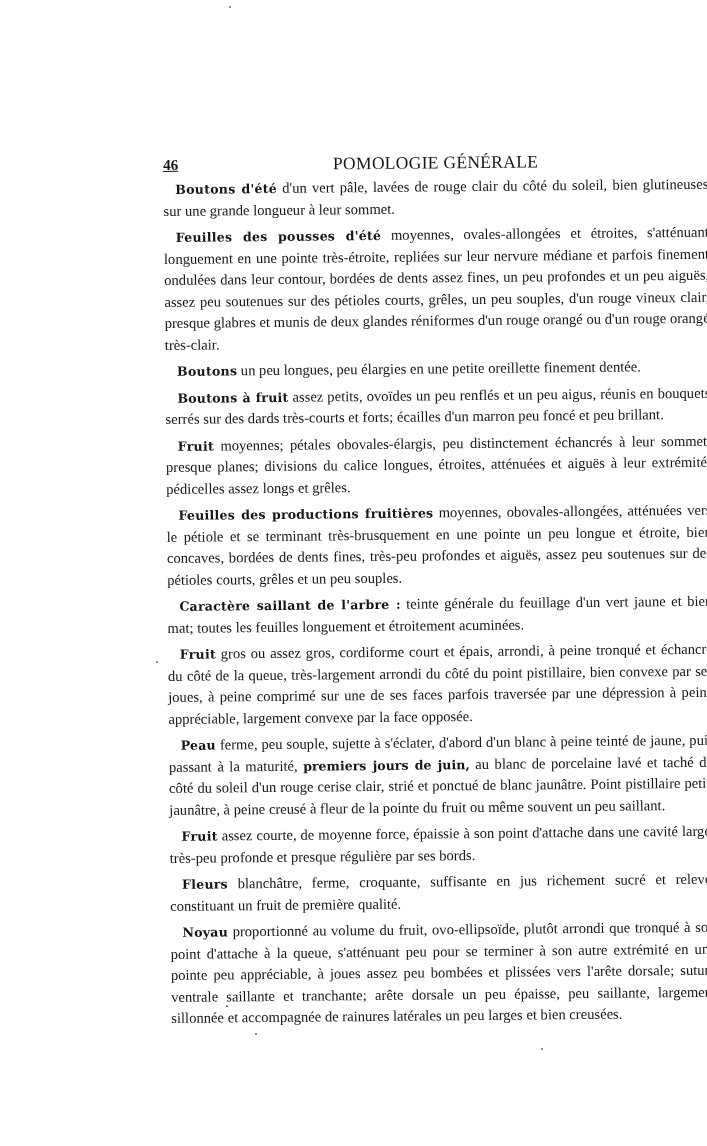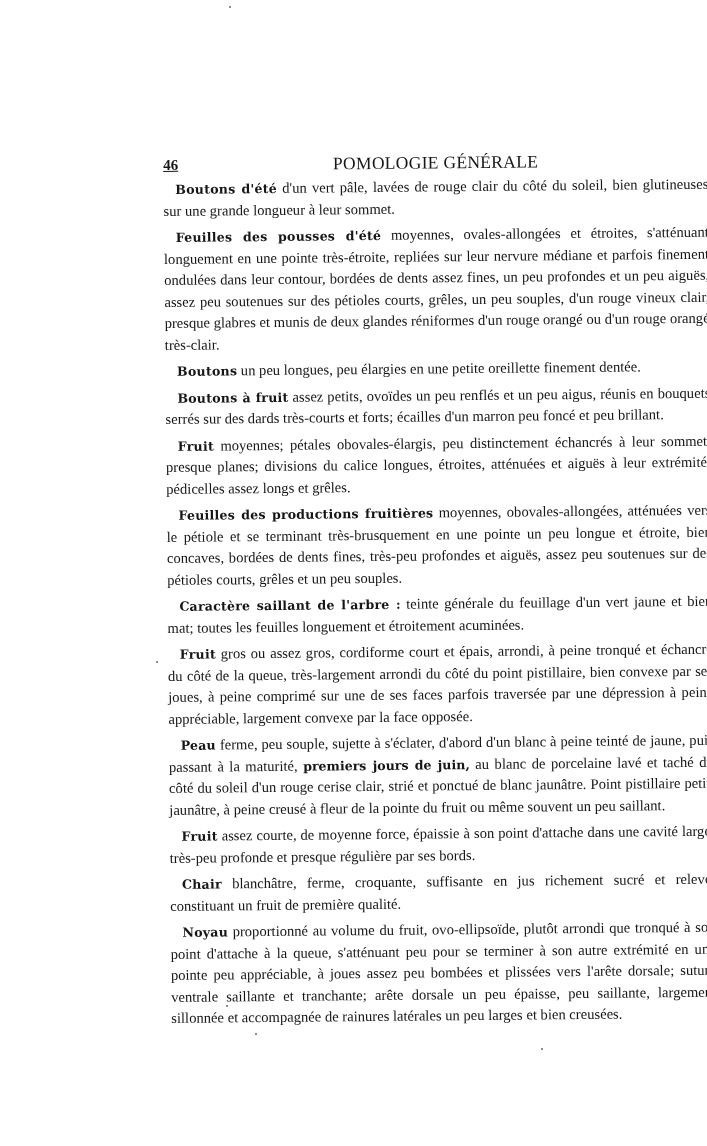--- a/index.html
+++ b/index.html
@@ -100,16 +100,16 @@
   <p class="para"><span class="lead">Feuilles des productions fruitières</span><span> moyennes, obovales-allongées, atténuées vers le pétiole et se terminant très-brusquement en une pointe un peu longue et étroite, bien concaves, bordées de dents fines, très-peu profondes et aiguës, assez peu soutenues sur des pétioles courts, grêles et un peu souples.</span></p>
 
   <p class="para"><span class="lead">Caractère saillant de l'arbre :</span><span> teinte générale du feuillage d'un vert jaune et bien mat; toutes les feuilles longuement et étroitement acuminées.</span></p>
 
   <p class="para"><span class="lead">Fruit</span><span> gros ou assez gros, cordiforme court et épais, arrondi, à peine tronqué et échancré du côté de la queue, très-largement arrondi du côté du point pistillaire, bien convexe par ses joues, à peine comprimé sur une de ses faces parfois traversée par une dépression à peine appréciable, largement convexe par la face opposée.</span></p>
 
   <p class="para"><span class="lead">Peau</span><span> ferme, peu souple, sujette à s'éclater, d'abord d'un blanc à peine teinté de jaune, puis passant à la maturité, </span><span class="inline-bold">premiers jours de juin,</span><span> au blanc de porcelaine lavé et taché du côté du soleil d'un rouge cerise clair, strié et ponctué de blanc jaunâtre. Point pistillaire petit, jaunâtre, à peine creusé à fleur de la pointe du fruit ou même souvent un peu saillant.</span></p>
 
   <p class="para"><span class="lead">Fruit</span><span> assez courte, de moyenne force, épaissie à son point d'attache dans une cavité large, très-peu profonde et presque régulière par ses bords.</span></p>
 
-  <p class="para"><span class="lead">Chair</span><span> blanchâtre, ferme, croquante, suffisante en jus richement sucré et relevé, constituant un fruit de première qualité.</span></p>
+  <p class="para"><span class="lead">Fleurs</span><span> blanchâtre, ferme, croquante, suffisante en jus richement sucré et relevé, constituant un fruit de première qualité.</span></p>
 
   <p class="para"><span class="lead">Noyau</span><span> proportionné au volume du fruit, ovo-ellipsoïde, plutôt arrondi que tronqué à son point d'attache à la queue, s'atténuant peu pour se terminer à son autre extrémité en une pointe peu appréciable, à joues assez peu bombées et plissées vers l'arête dorsale; suture ventrale saillante et tranchante; arête dorsale un peu épaisse, peu saillante, largement sillonnée et accompagnée de rainures latérales un peu larges et bien creusées.</span></p>
 </div>
 
 </body></html>

